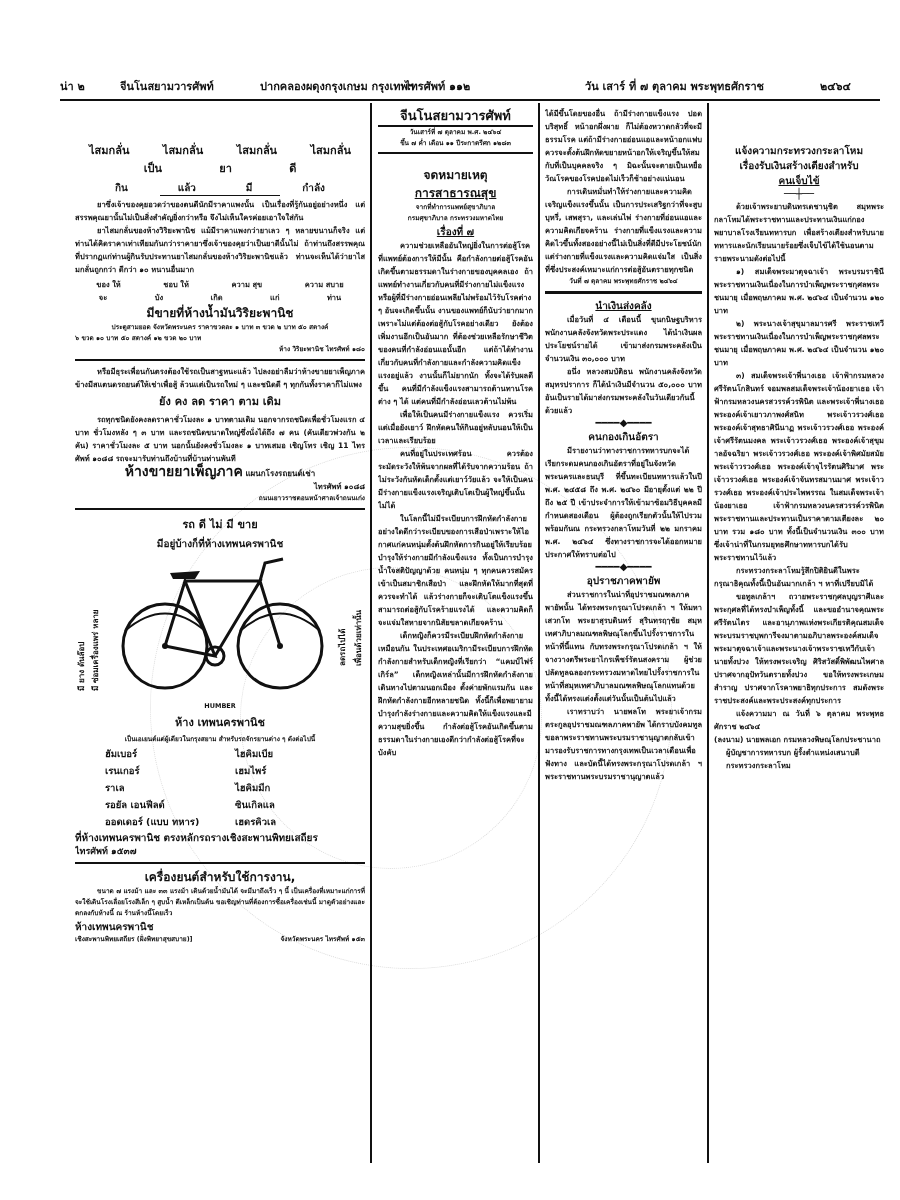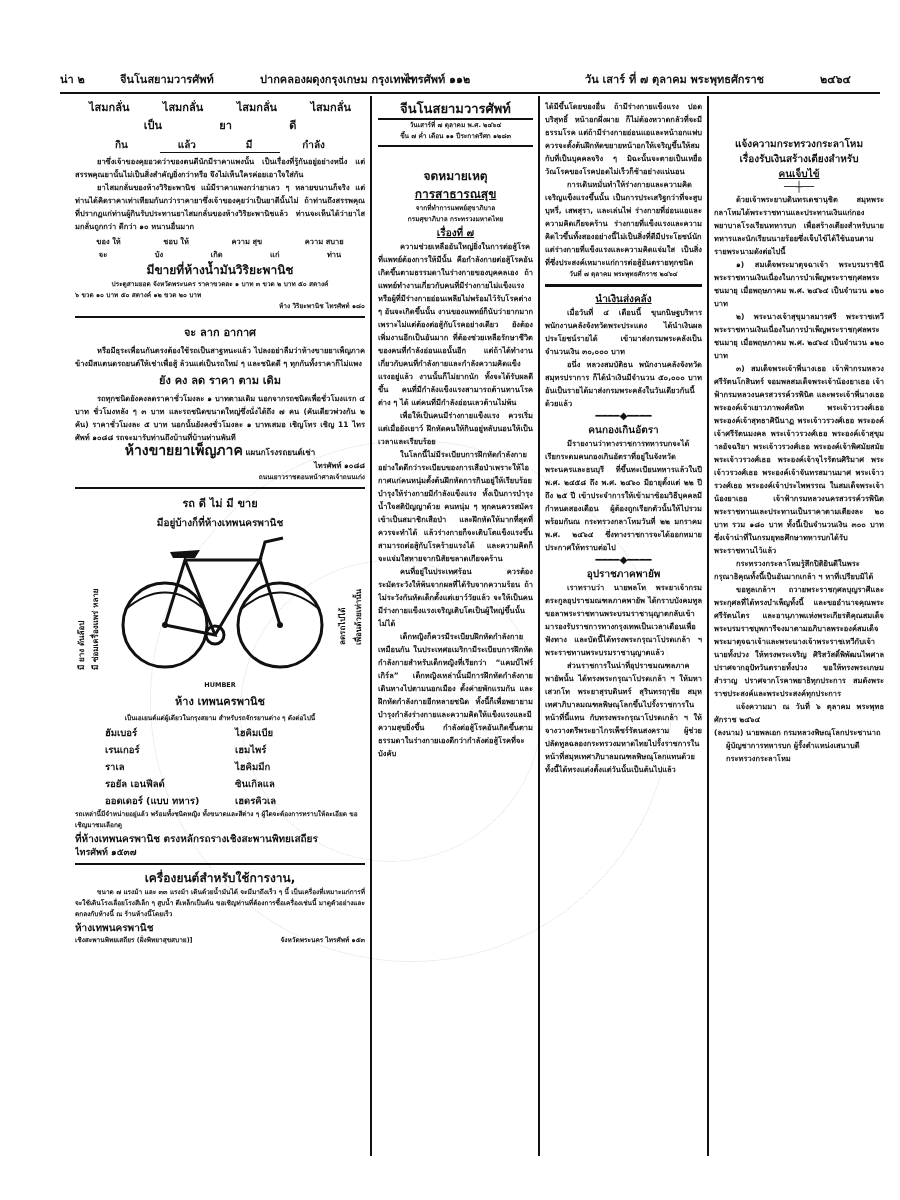--- a/index.html
+++ b/index.html
@@ -1,17 +1,17 @@
 <!DOCTYPE html>
 <html><head>
 <meta charset="utf-8">
 <style>
   html,body{margin:0;padding:0;background:#fff;}
   body{width:900px;height:1200px;position:relative;overflow:hidden;color:#111;font-family:"DejaVu Sans","Liberation Sans",sans-serif;}
-  .page{position:absolute;left:0;top:0;width:900px;height:1172px;}
+  .page{position:absolute;left:0;top:7px;width:900px;height:1172px;}
   .hdr{position:absolute;top:66px;left:60px;width:820px;height:22px;font-size:11px;font-weight:bold;white-space:nowrap;}
   .hdr span{position:absolute;top:4px;}
   .rule{position:absolute;background:#111;}
   .col{position:absolute;overflow:hidden;font-size:7.5px;line-height:13px;font-weight:bold;}
   .col p{margin:0 0 0 0;text-indent:22px;text-align:justify;}
   .vline{position:absolute;width:2px;background:#111;}
   .c{text-align:center;}
   .h1{font-size:11px;line-height:22px;font-weight:bold;text-align:center;}
   .h2{font-size:12px;line-height:18px;font-weight:bold;text-align:center;}
   .h3{font-size:10px;line-height:15px;font-weight:bold;text-align:center;}
@@ -45,21 +45,21 @@
   </div>
   <div class="rule" style="left:60px;top:92px;width:820px;height:2px;"></div>
 
   <div class="vline" style="left:370px;top:96px;height:1060px;"></div>
   <div class="vline" style="left:538px;top:96px;height:1060px;"></div>
   <div class="vline" style="left:707px;top:96px;height:1060px;"></div>
 
   <div class="col" style="left:75px;top:100px;width:290px;height:1060px;">
 
     <div>
-      <div class="row4 h3" style="font-size:11px;">
+      <div class="row4 h3" style="font-size:11px;margin-top:36px;">
         <span>ไสมกลั่น</span>
         <span>ไสมกลั่น</span>
         <span>ไสมกลั่น</span>
         <span>ไสมกลั่น</span>
       </div>
       <div class="h1" style="display:flex;justify-content:space-around;padding:0 40px;">
         <span>เป็น</span>
         <span>ยา</span>
         <span>ดี</span>
       </div>
@@ -86,21 +86,20 @@
         <span>ท่าน</span>
       </div>
       <div class="h2">มีขายที่ห้างน้ำมันวิริยะพานิช</div>
       <div class="small c">ประตูสามยอด จังหวัดพระนคร ราคาขวดละ ๑ บาท ๓ ขวด ๒ บาท ๕๐ สตางค์</div>
       <div class="small">๖ ขวด ๑๐ บาท ๕๐ สตางค์ ๑๒ ขวด ๒๐ บาท</div>
       <div class="small right">ห้าง วิริยะพานิช ไทรศัพท์ ๑๘๐</div>
     </div>
     <div class="divider"></div>
 
     <div>
-      <div class="h1">จะ ลาก อากาศ</div>
       <p>หรือมีธุระเพื่อนกันตรงต้องใช้รถเป็นสาฐหนะแล้ว ไปลงอย่าลืมว่าห้างขายยาเพ็ญภาค ข้างมีสแตนดรถยนต์ให้เช่าเพื่อสู้ ล้วนแต่เป็นรถใหม่ ๆ และชนิดดี ๆ ทุกกันทั้งราคาก็ไม่แพง</p>
       <div class="h1">ยัง คง ลด ราคา ตาม เดิม</div>
       <p>รถทุกชนิดยังคงลดราคาชั่วโมงละ ๑ บาทตามเดิม นอกจากรถชนิดเพื่อชั่วโมงแรก ๔ บาท ชั่วโมงหลัง ๆ ๓ บาท และรถชนิดขนาดใหญ่ซึ่งนั่งได้ถึง ๗ คน (คันเดียวพ่วงกัน ๒ คัน) ราคาชั่วโมงละ ๕ บาท นอกนั้นยังคงชั่วโมงละ ๑ บาทเสมอ เชิญโทร เชิญ 11 ไทรศัพท์ ๑๐๘๘ รถจะมารับท่านถึงบ้านที่บ้านท่านพันที</p>
       <div style="text-align:center;">
         <span style="font-size:14px;">ห้างขายยาเพ็ญภาค</span>
         <span style="font-size:8px;">แผนกโรงรถยนต์เช่า</span>
       </div>
       <div class="right">ไทรศัพท์ ๑๐๘๘</div>
       <div class="small right">ถนนเยาวราชตอนหน้าศาลเจ้าถนนเก่ง</div>
     </div>
@@ -134,21 +133,20 @@
         <span>ไฮคิมเบีย</span>
         <span>เรนเกอร์</span>
         <span>เฮมไพร์</span>
         <span>ราเล</span>
         <span>ไฮคิมมีก</span>
         <span>รอยัล เอนฟีลด์</span>
         <span>ซินเกิลแล</span>
         <span>ออดเดอร์ (แบบ ทหาร)</span>
         <span>เฮดรคิวเล</span>
       </div>
-      <div class="small">รถเหล่านี้มีจำหน่ายอยู่แล้ว พร้อมทั้งชนิดหญิง ทั้งขนาดและสีต่าง ๆ ผู้ใดจะต้องการทราบให้ละเอียด ขอเชิญมาชมเลือกดู</div>
       <div class="h3" style="text-align:left;">ที่ห้างเทพนครพานิช ตรงหลักรถรางเชิงสะพานพิทยเสถียร</div>
       <div style="font-size:9px;">ไทรศัพท์ ๑๕๓๗</div>
     </div>
     <div class="divider"></div>
 
     <div>
       <div class="h2">เครื่องยนต์สำหรับใช้การงาน,</div>
       <p class="small">ขนาด ๗ แรงม้า และ ๓๓ แรงม้า เดินด้วยน้ำมันได้ จะมีมาถึงเร็ว ๆ นี้ เป็นเครื่องที่เหมาะแก่การที่จะใช้เดินโรงเลื่อยโรงสีเล็ก ๆ สูบน้ำ ตีเหล็กเป็นต้น ขอเชิญท่านที่ต้องการซื้อเครื่องเช่นนี้ มาดูตัวอย่างและตกลงกับห้างนี้ ณ ร้านห้างนี้โดยเร็ว</p>
       <div class="h3" style="text-align:left;padding-right:20px;">ห้างเทพนครพานิช</div>
       <div class="small" style="display:flex;justify-content:space-between;gap:12px;">
@@ -157,50 +155,50 @@
       </div>
     </div>
   </div>
 
   <div class="col" style="left:378px;top:100px;width:155px;height:1055px;">
     <div class="masthead" style="border-top:none;padding-bottom:3px;">
       <div class="h2" style="font-size:13px;border-bottom:2px solid #111;">จีนโนสยามวารศัพท์</div>
       <div class="small c">วันเสาร์ที่ ๗ ตุลาคม พ.ศ. ๒๔๖๔</div>
       <div class="small c">ขึ้น ๗ ค่ำ เดือน ๑๑ ปีระกาตรีศก ๑๒๘๓</div>
     </div>
-    <div class="h2" style="margin-top:20px;">จดหมายเหตุ</div>
+    <div class="h2" style="margin-top:12px;">จดหมายเหตุ</div>
     <div class="h2 u">การสาธารณสุข</div>
     <div class="small c">จากที่ทำการแพทย์สุขาภิบาล</div>
     <div class="small c">กรมศุขาภิบาล กระทรวงมหาดไทย</div>
     <div class="h3 u">เรื่องที่ ๗</div>
     <p>ความช่วยเหลืออันใหญ่ยิ่งในการต่อสู้โรคที่แพทย์ต้องการให้มีนั้น คือกำลังกายต่อสู้โรคอันเกิดขึ้นตามธรรมดาในร่างกายของบุคคลเอง ถ้าแพทย์ทำงานเกี่ยวกับคนที่มีร่างกายไม่แข็งแรงหรือผู้ที่มีร่างกายอ่อนเพลียไม่พร้อมไว้รับโรคต่าง ๆ อันจะเกิดขึ้นนั้น งานของแพทย์ก็นับว่ายากมาก เพราะไม่แต่ต้องต่อสู้กับโรคอย่างเดียว ยังต้องเพิ่มงานอีกเป็นอันมาก ที่ต้องช่วยเหลือรักษาชีวิตของคนที่กำลังอ่อนแอนั้นอีก แต่ถ้าได้ทำงานเกี่ยวกับคนที่กำลังกายและกำลังความคิดแข็งแรงอยู่แล้ว งานนั้นก็ไม่ยากนัก ทั้งจะได้รับผลดีขึ้น คนที่มีกำลังแข็งแรงสามารถต้านทานโรคต่าง ๆ ได้ แต่คนที่มีกำลังอ่อนเลวต้านไม่พ้น</p>
     <p>เพื่อให้เป็นคนมีร่างกายแข็งแรง ควรเริ่มแต่เมื่อยังเยาว์ ฝึกหัดคนให้กินอยู่หลับนอนให้เป็นเวลาและเรียบร้อย</p>
+    <p>คนที่อยู่ในประเทศร้อน ควรต้องระมัดระวังให้พ้นจากผลที่ได้รับจากความร้อน ถ้าไม่ระวังกันหัดเด็กตั้งแต่เยาว์วัยแล้ว จะให้เป็นคนมีร่างกายแข็งแรงเจริญเติบโตเป็นผู้ใหญ่ขึ้นนั้นไม่ได้</p>
     <p>ในโลกนี้ไม่มีระเบียบการฝึกหัดกำลังกายอย่างใดดีกว่าระเบียบของการเสือป่าเพราะให้ไอกาศแก่คนหนุ่มตั้งต้นฝึกหัดการกินอยู่ให้เรียบร้อย บำรุงให้ร่างกายมีกำลังแข็งแรง ทั้งเป็นการบำรุงน้ำใจสติปัญญาด้วย คนหนุ่ม ๆ ทุกคนควรสมัครเข้าเป็นสมาชิกเสือป่า และฝึกหัดให้มากที่สุดที่ควรจะทำได้ แล้วร่างกายก็จะเติบโตแข็งแรงขึ้น สามารถต่อสู้กับโรคร้ายแรงได้ และความคิดก็จะแจ่มใสหายจากนิสัยขลาดเกียจคร้าน</p>
-    <p>คนที่อยู่ในประเทศร้อน ควรต้องระมัดระวังให้พ้นจากผลที่ได้รับจากความร้อน ถ้าไม่ระวังกันหัดเด็กตั้งแต่เยาว์วัยแล้ว จะให้เป็นคนมีร่างกายแข็งแรงเจริญเติบโตเป็นผู้ใหญ่ขึ้นนั้นไม่ได้</p>
     <p>เด็กหญิงก็ควรมีระเบียบฝึกหัดกำลังกายเหมือนกัน ในประเทศอเมริกามีระเบียบการฝึกหัดกำลังกายสำหรับเด็กหญิงที่เรียกว่า “แคมป์ไฟร์เกิร์ล” เด็กหญิงเหล่านั้นมีการฝึกหัดกำลังกาย เดินทางไปตามนอกเมือง ตั้งค่ายพักแรมกัน และฝึกหัดกำลังกายอีกหลายชนิด ทั้งนี้ก็เพื่อพยายามบำรุงกำลังร่างกายและความคิดให้แข็งแรงและมีความสุขยิ่งขึ้น กำลังต่อสู้โรคอันเกิดขึ้นตามธรรมดาในร่างกายเองดีกว่ากำลังต่อสู้โรคที่จะบังคับ</p>
   </div>
 
   <div class="col" style="left:545px;top:100px;width:157px;height:1055px;">
     <p style="text-indent:0">ได้มีขึ้นโดยของอื่น ถ้ามีร่างกายแข็งแรง ปอดบริสุทธิ์ หน้าอกผึ่งผาย ก็ไม่ต้องหวาดกลัวที่จะมีธรรมโรค แต่ถ้ามีร่างกายอ่อนแอและหน้าอกแฟบ ควรจะตั้งต้นฝึกหัดขยายหน้าอกให้เจริญขึ้นให้สมกับที่เป็นบุคคลจริง ๆ มิฉะนั้นจะตายเป็นเหยื่อวัณโรคของโรคปอดไม่เร็วก็ช้าอย่างแน่นอน</p>
     <p>การเดินหมั่นทำให้ร่างกายและความคิดเจริญแข็งแรงขึ้นนั้น เป็นการประเสริฐกว่าที่จะสูบบุหรี่, เสพสุรา, และเล่นไพ่ ร่างกายที่อ่อนแอและความคิดเกียจคร้าน ร่างกายที่แข็งแรงและความคิดไวขึ้นทั้งสองอย่างนี้ไม่เป็นสิ่งที่ดีมีประโยชน์นัก แต่ร่างกายที่แข็งแรงและความคิดแจ่มใส เป็นสิ่งที่ซึ่งประสงค์เหมาะแก่การต่อสู้อันตรายทุกชนิด</p>
     <div class="small c">วันที่ ๗ ตุลาคม พระพุทธศักราช ๒๔๖๔</div>
     <div class="divider" style="height:3px;"></div>
 
     <div class="h3 u">นำเงินส่งคลัง</div>
     <p>เมื่อวันที่ ๔ เดือนนี้ ขุนกนิษฐบริหาร พนักงานคลังจังหวัดพระประแดง ได้นำเงินผลประโยชน์รายได้ เข้ามาส่งกรมพระคลังเป็นจำนวนเงิน ๓๐,๐๐๐ บาท</p>
     <p>อนึ่ง หลวงสมบัติธน พนักงานคลังจังหวัดสมุทรปราการ ก็ได้นำเงินมีจำนวน ๕๐,๐๐๐ บาท อันเป็นรายได้มาส่งกรมพระคลังในวันเดียวกันนี้ด้วยแล้ว</p>
     <div class="ornament">━━━━◆━━━━</div>
 
     <div class="h3">คนกองเกินอัตรา</div>
     <p>มีรายงานว่าทางราชการทหารบกจะได้เรียกระดมคนกองเกินอัตราที่อยู่ในจังหวัดพระนครและธนบุรี ที่ขึ้นทะเบียนทหารแล้วในปี พ.ศ. ๒๔๕๘ ถึง พ.ศ. ๒๔๖๐ มีอายุตั้งแต่ ๒๒ ปีถึง ๒๕ ปี เข้าประจำการให้เข้ามาซ้อมวิธีบุคคลมีกำหนดสองเดือน ผู้ต้องถูกเรียกตัวนั้นให้ไปรวมพร้อมกันณ กระทรวงกลาโหมวันที่ ๒๒ มกราคม พ.ศ. ๒๔๖๔ ซึ่งทางราชการจะได้ออกหมายประกาศให้ทราบต่อไป</p>
     <div class="ornament">━━━━◆━━━━</div>
 
     <div class="h3">อุปราชภาคพายัพ</div>
+    <p>ส่วนราชการในน่าที่อุปราชมณฑลภาคพายัพนั้น ได้ทรงพระกรุณาโปรดเกล้า ฯ ให้มหาเสวกโท พระยาสุรบดินทร์ สุรินทรฤๅชัย สมุหเทศาภิบาลมณฑลพิษณุโลกขึ้นไปรั้งราชการในหน้าที่นี้แทน กับทรงพระกรุณาโปรดเกล้า ฯ ให้ จางวางตรีพระยาไกรเพ็ชร์รัตนสงคราม ผู้ช่วยปลัดทูลฉลองกระทรวงมหาดไทยไปรั้งราชการในหน้าที่สมุหเทศาภิบาลมณฑลพิษณุโลกแทนด้วย ทั้งนี้ได้ทรงแต่งตั้งแต่วันนั้นเป็นต้นไปแล้ว</p>
     <p>เราทราบว่า นายพลโท พระยาเจ้ากรมตระกูลอุปราชมณฑลภาคพายัพ ได้กราบบังคมทูลขอลาพระราชทานพระบรมราชานุญาตกลับเข้ามารองรับราชการทางกรุงเทพเป็นเวลาเดือนเพื่อฟังทาง และบัดนี้ได้ทรงพระกรุณาโปรดเกล้า ฯ พระราชทานพระบรมราชานุญาตแล้ว</p>
-    <p>ส่วนราชการในน่าที่อุปราชมณฑลภาคพายัพนั้น ได้ทรงพระกรุณาโปรดเกล้า ฯ ให้มหาเสวกโท พระยาสุรบดินทร์ สุรินทรฤๅชัย สมุหเทศาภิบาลมณฑลพิษณุโลกขึ้นไปรั้งราชการในหน้าที่นี้แทน กับทรงพระกรุณาโปรดเกล้า ฯ ให้ จางวางตรีพระยาไกรเพ็ชร์รัตนสงคราม ผู้ช่วยปลัดทูลฉลองกระทรวงมหาดไทยไปรั้งราชการในหน้าที่สมุหเทศาภิบาลมณฑลพิษณุโลกแทนด้วย ทั้งนี้ได้ทรงแต่งตั้งแต่วันนั้นเป็นต้นไปแล้ว</p>
   </div>
 
   <div class="col" style="left:714px;top:100px;width:170px;height:1055px;margin-top:36px;">
     <div class="h3">แจ้งความกระทรวงกระลาโหม</div>
     <div class="h3">เรื่องรับเงินสร้างเตียงสำหรับ</div>
     <div class="h3 u">คนเจ็บไข้</div>
     <div class="ornament">──┼──</div>
     <p>ด้วยเจ้าพระยาบดินทรเดชานุชิต สมุหพระกลาโหมได้พระราชทานและประทานเงินแก่กองพยาบาลโรงเรียนทหารบก เพื่อสร้างเตียงสำหรับนายทหารและนักเรียนนายร้อยซึ่งเจ็บไข้ได้ใช้นอนตามรายพระนามดังต่อไปนี้</p>
     <p>๑) สมเด็จพระมาตุจฉาเจ้า พระบรมราชินี พระราชทานเงินเนื่องในการบำเพ็ญพระราชกุศลพระชนมายุ เมื่อพฤษภาคม พ.ศ. ๒๔๖๔ เป็นจำนวน ๑๒๐ บาท</p>
     <p>๒) พระนางเจ้าสุขุมาลมารศรี พระราชเทวี พระราชทานเงินเนื่องในการบำเพ็ญพระราชกุศลพระชนมายุ เมื่อพฤษภาคม พ.ศ. ๒๔๖๔ เป็นจำนวน ๑๒๐ บาท</p>

